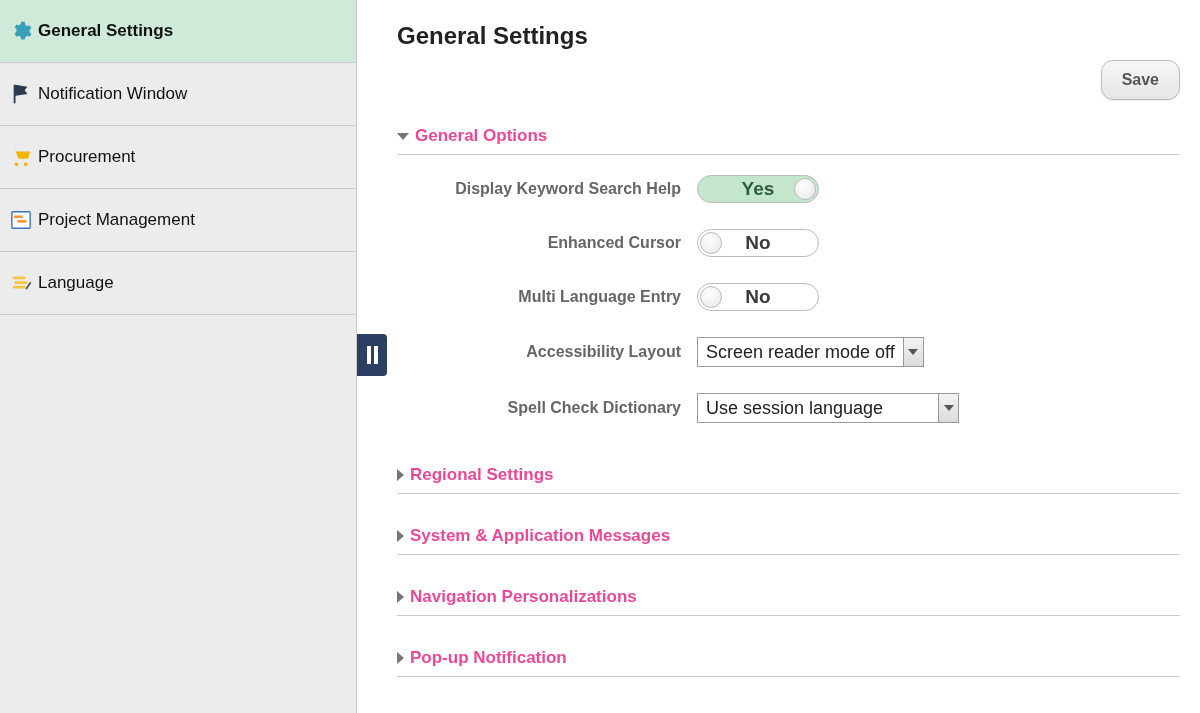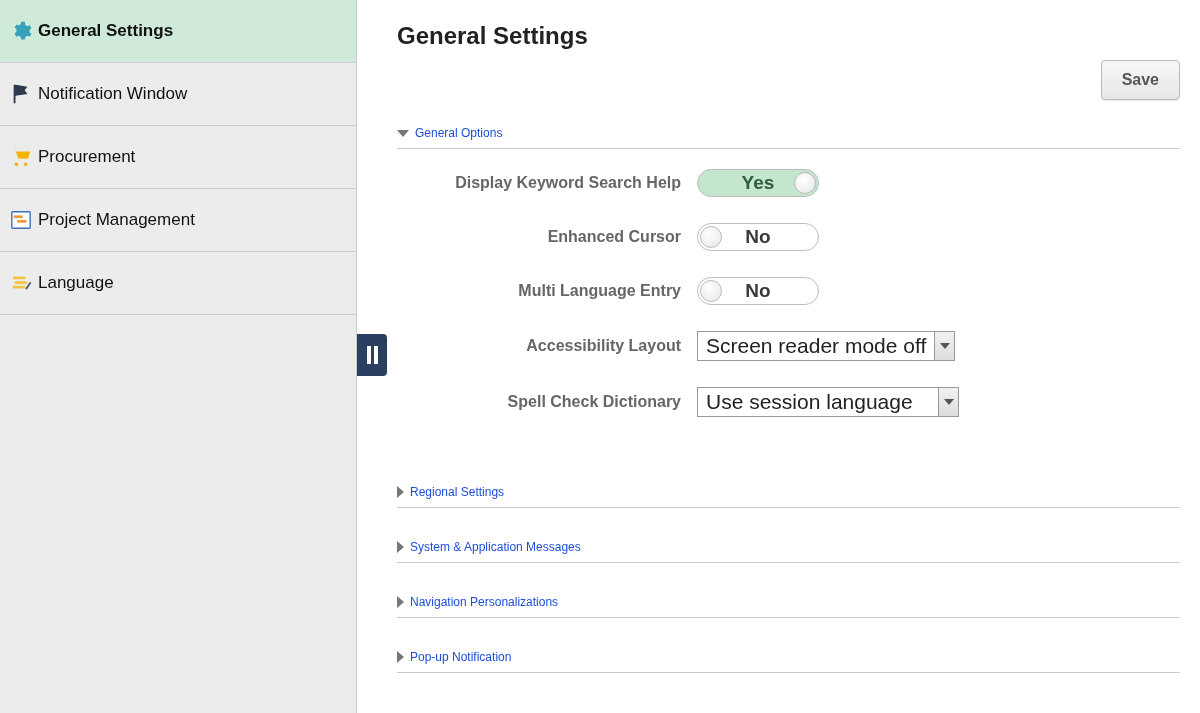--- a/index.html
+++ b/index.html
@@ -85,58 +85,58 @@
     color: #222;
   }
   .button-bar {
     display: flex;
     justify-content: flex-end;
     margin: 6px 0 20px;
   }
   .btn-save {
     background: linear-gradient(#f7f7f7,#e6e6e6);
     border: 1px solid #bbb;
-    border-radius: 4px;
+    border-radius: 12px;
     padding: 10px 20px;
     font-size: 16px;
     font-weight: 700;
     color: #555;
     cursor: pointer;
     box-shadow: 0 1px 1px rgba(0,0,0,.08);
   }
 
   
   .section-header {
     display: flex;
     align-items: center;
     gap: 6px;
     border-bottom: 1px solid #ccc;
     padding: 6px 0 8px;
     cursor: pointer;
   }
   .section-title {
-    color: #1d4ed8;
-    font-weight: 400;
-    font-size: 12px;
+    color: #ec4899;
+    font-weight: 700;
+    font-size: 17px;
   }
   .tri {
     width: 0; height: 0;
     display: inline-block;
   }
   .tri.down {
     border-left: 6px solid transparent;
     border-right: 6px solid transparent;
     border-top: 7px solid #777;
   }
   .tri.right {
     border-top: 6px solid transparent;
     border-bottom: 6px solid transparent;
     border-left: 7px solid #777;
   }
-  .section + .section { margin-top: 26px; }
+  .section + .section { }
   .section.collapsed + .section { margin-top: 26px; }
 
   
   .form {
     padding: 20px 0 10px 40px;
   }
   .row {
     display: flex;
     align-items: center;
     margin-bottom: 26px;
@@ -180,21 +180,21 @@
   .toggle.on .knob { right: 2px; }
   .toggle.off .knob { left: 2px; }
 
   
   .select {
     display: inline-flex;
     align-items: center;
     height: 30px;
     border: 1px solid #999;
     background: #0f766e;
-    font-size: 21px;
+    font-size: 18px;
     cursor: pointer;
   }
   .select .val {
     padding: 0 8px;
     color: #222;
     white-space: nowrap;
     background: #fff;
     height: 100%;
     display: flex;
     align-items: center;

